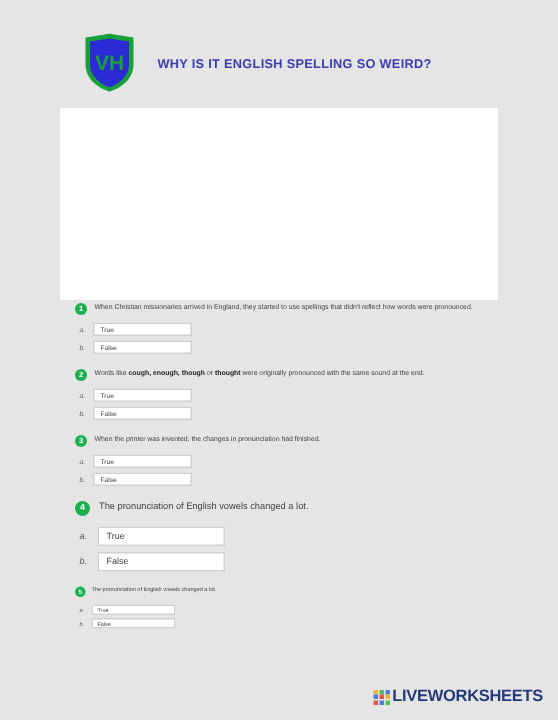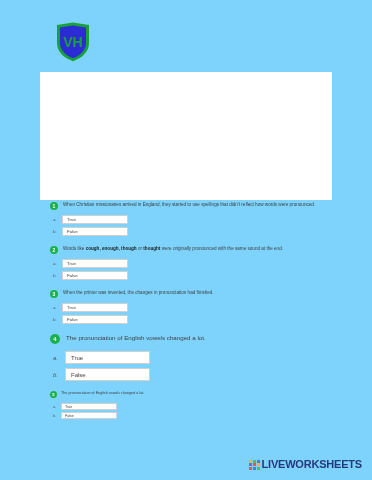--- a/index.html
+++ b/index.html
@@ -14,21 +14,21 @@
     font-family: "Liberation Sans", sans-serif;
     color: #333333;
     overflow: hidden;
     position: relative;
   }
 
   .page {
     position: relative;
     width: 372px;
     height: 480px;
-    background: #7dd3fc;
+    background: #e5e5e5;
   }
 
   
   .header {
     position: absolute;
     left: 0;
     top: 14px;
     width: 372px;
     height: 56px;
     display: flex;
@@ -187,20 +187,21 @@
 <div class="page">
 
   <div class="header">
     <div class="logo-wrap">
       <svg class="shield" viewBox="0 0 36 40">
         <path d="M2 3 L18 0.5 L34 3 L34 21 C34 30 27 36 18 39.2 C9 36 2 30 2 21 Z" fill="#1aa03a"></path>
         <path d="M5 5.6 L18 3.6 L31 5.6 L31 21 C31 28.4 25.2 33.5 18 36.3 C10.8 33.5 5 28.4 5 21 Z" fill="#2b2bd6"></path>
         <text x="18" y="24.5" text-anchor="middle" font-family="Liberation Sans, sans-serif" font-size="14" font-weight="bold" fill="#1aa03a">VH</text>
       </svg>
     </div>
+    <div class="worksheet-title">WHY IS IT ENGLISH SPELLING SO WEIRD?</div>
   </div>
 
   <div class="media-blank"></div>
 
   <div class="questions">
       <div class="question">
         <div class="q-head">
           <div class="q-badge">1</div>
           <div class="q-text">When Christian missionaries arrived in England, they started to use spellings that didn't reflect how words were pronounced.</div>
         </div>

